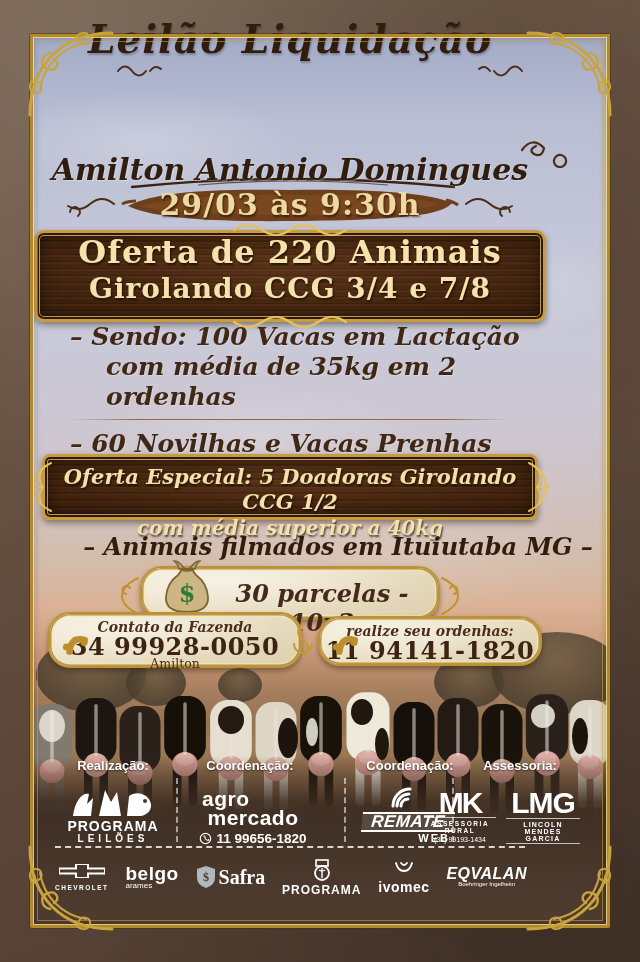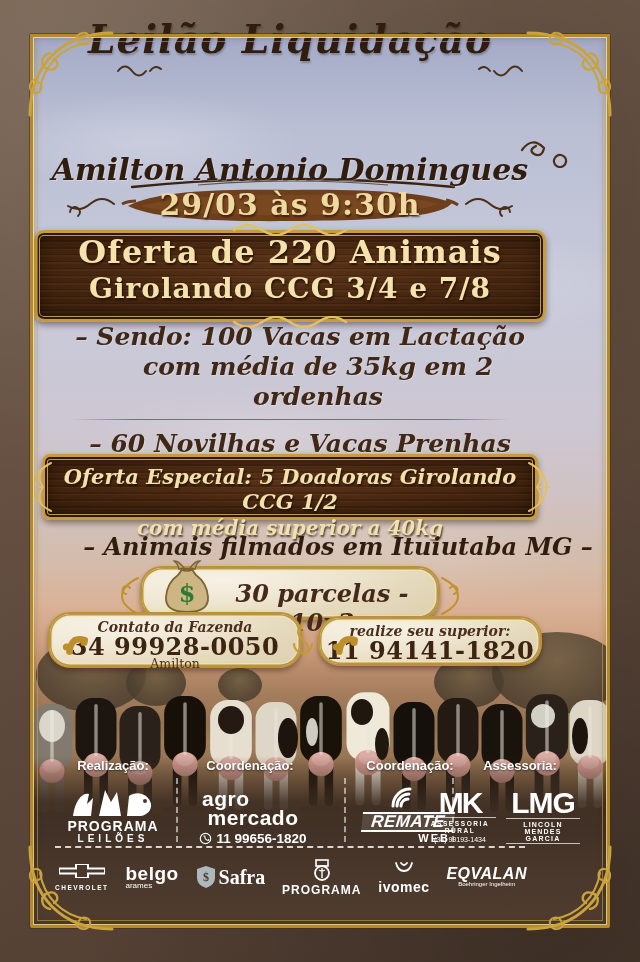--- a/index.html
+++ b/index.html
@@ -73,21 +73,21 @@
   .offer-line2 { text-align:center; font-weight:bold; font-size:28px; color:#f5e2ac; letter-spacing:1px; margin-top:1px; text-shadow:1px 2px 2px rgba(20,8,2,.7); }
   .box-ornament { position:absolute; left:50%; transform:translateX(-50%); pointer-events:none; }
 
   .special-box { left:42px; top:454px; width:496px; height:66px; padding-top:7px; border-radius:8px; }
   .special-line1 { text-align:center; font-style:italic; font-weight:bold; font-size:21px; color:#f3e0aa; text-shadow:1px 2px 2px rgba(20,8,2,.7); }
   .special-line2 { text-align:center; font-style:italic; font-weight:bold; font-size:20px; color:#f3e0aa; margin-top:2px; text-shadow:1px 2px 2px rgba(20,8,2,.7); }
   .leaf-ornament { position:absolute; top:50%; transform:translateY(-50%); pointer-events:none; }
 
   
   .details { left:70px; top:322px; width:460px; color:#4027160; }
-  .detail-line { font-style:italic; font-weight:bold; font-size:25px; color:#402716; line-height:30px; text-shadow:1px 1px 1px rgba(255,255,255,.25);text-align:center; }
+  .detail-line { font-style:italic; font-weight:bold; font-size:25px; color:#402716; line-height:30px; text-shadow:1px 1px 1px rgba(255,255,255,.25); }
   .indent { padding-left:36px; }
   .detail-divider { width:440px; height:1px; background:linear-gradient(90deg, transparent, #8d6c48 15%, #8d6c48 85%, transparent); margin:7px 0 9px 0; }
 
   .filming { top:532px; font-size:24px;margin-left:48px; }
 
   
   .parchment {
     background:
       radial-gradient(ellipse at 30% 25%, rgba(255,255,255,.5), transparent 60%),
       linear-gradient(160deg, #f2e9d4 0%, #e9dec3 55%, #ded0b0 100%);
@@ -301,21 +301,21 @@
       <path d="M15 2 q-10 8 0 16 q10 8 0 16"></path>
       <path d="M6 22 a9 9 0 1 0 18 0"></path>
     </svg>
 
   <div class="abs parchment contact-badge contact-right">
     <svg class="phone-icon" width="30" height="30" viewBox="0 0 30 30" fill="none" style="top:10px;">
       <path d="M6 20 Q15 7 25 17" stroke="#bd8f2c" stroke-width="6.5" stroke-linecap="round" transform="rotate(-28 15 15)"></path>
       <circle cx="6.5" cy="19" r="3.6" fill="#bd8f2c"></circle>
         <circle cx="24" cy="14.5" r="3.6" fill="#bd8f2c"></circle>
     </svg>
-    <div class="contact-title">realize seu superior:</div>
+    <div class="contact-title">realize seu ordenhas:</div>
     <div class="contact-phone">11 94141-1820</div>
   </div>
 
   <div class="role-label sans" style="left:58px; width:110px;">Realização:</div>
   <div class="role-label sans" style="left:190px; width:120px;">Coordenação:</div>
   <div class="role-label sans" style="left:352px; width:116px;">Coordenação:</div>
   <div class="role-label sans" style="left:468px; width:104px;">Assessoria:</div>
 
   <div class="role-sep" style="left:176px;"></div>
   <div class="role-sep" style="left:344px;"></div>

